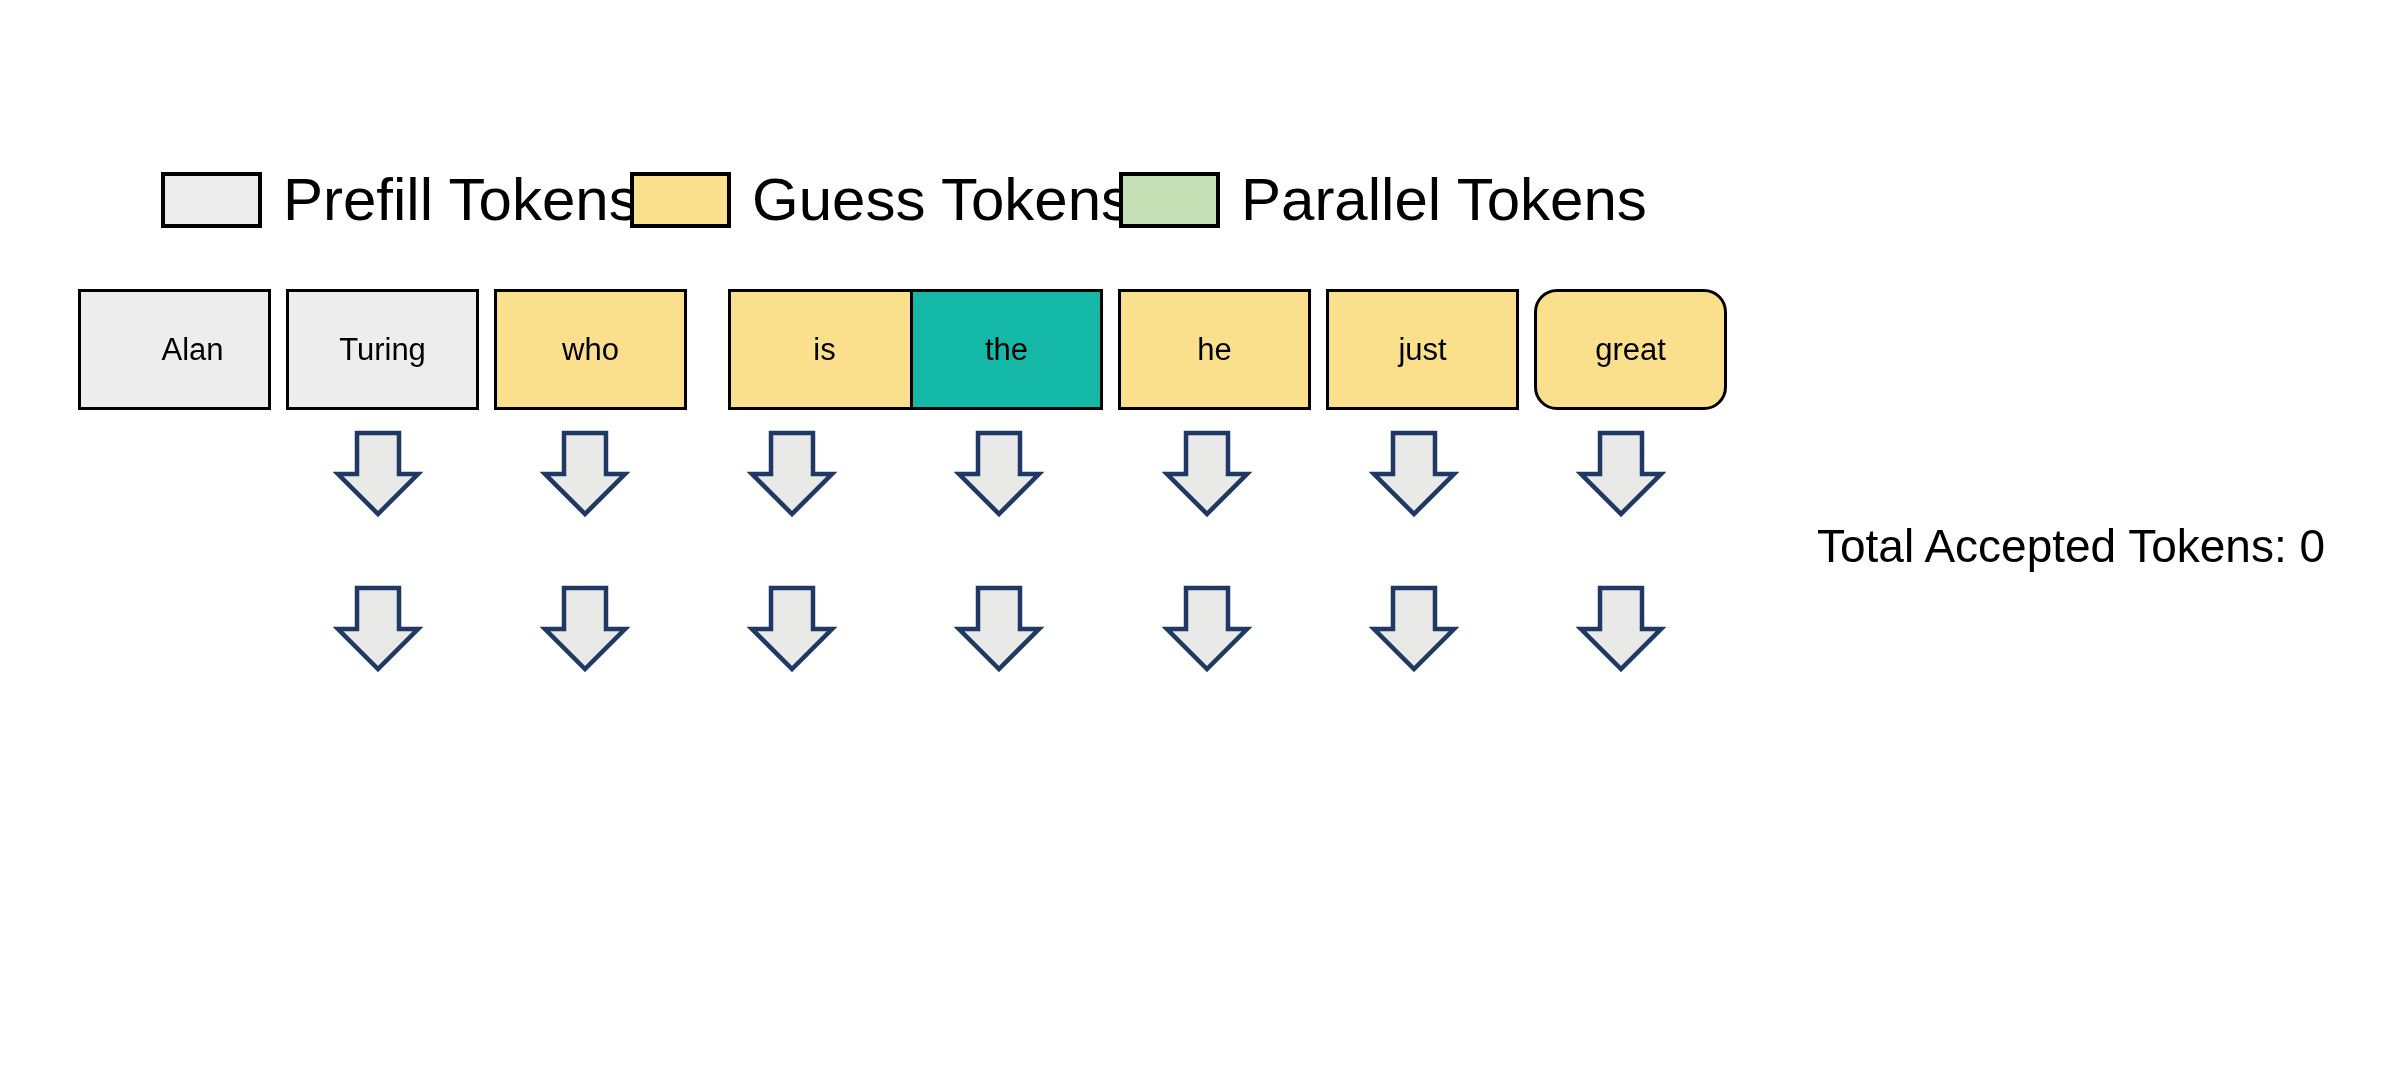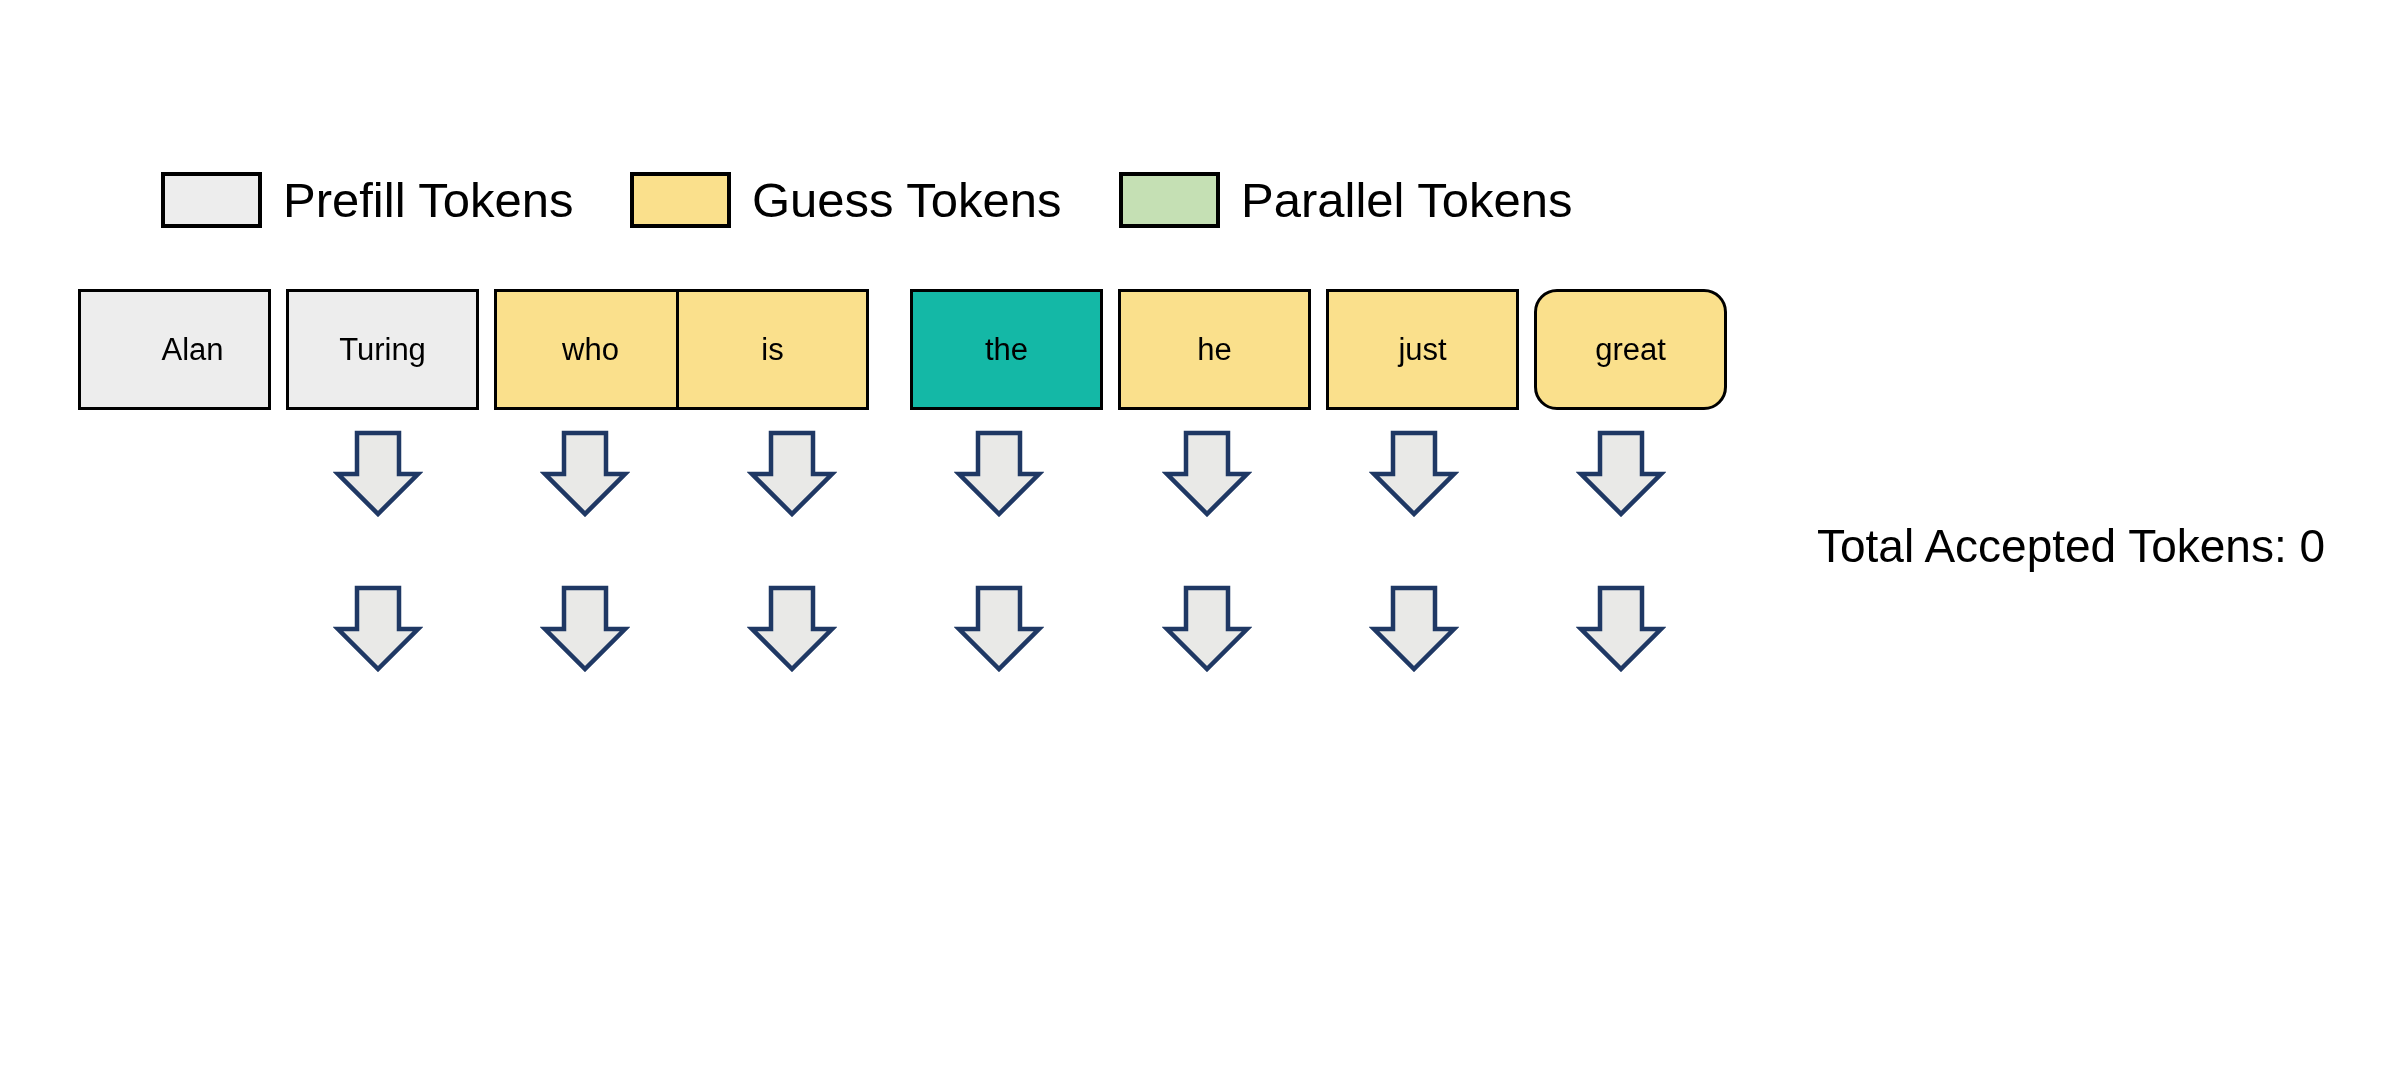--- a/index.html
+++ b/index.html
@@ -14,21 +14,21 @@
   
   .legend-item{
     position:absolute;top:172px;height:56px;
     display:flex;align-items:center;gap:21px;
   }
   .legend-swatch{
     width:101px;height:56px;box-sizing:border-box;
     border:4px solid #000;
   }
   .legend-label{
-    font-size:49px;line-height:56px;white-space:nowrap;
+    font-size:60px;line-height:56px;white-space:nowrap;
   }
   
   .token-box{
     position:absolute;top:289px;width:193px;height:121px;
     box-sizing:border-box;border:3px solid #000;
     display:flex;align-items:center;justify-content:center;
     font-size:31px;
   }
   
   .decode-bar{
@@ -72,21 +72,21 @@
   <div id="token-row">
       <div class="token-box" style="left: 78px; background: rgb(237, 237, 237); padding-left: 36px;">
         <span>Alan</span>
       </div>
       <div class="token-box" style="left: 286px; background: rgb(237, 237, 237);">
         <span>Turing</span>
       </div>
       <div class="token-box" style="left: 494px; background: rgb(250, 224, 140);">
         <span>who</span>
       </div>
-      <div class="token-box" style="left: 676px; background: rgb(250, 224, 140);">
+      <div class="token-box" style="left: 728px; background: rgb(250, 224, 140);">
         <span>is</span>
       </div>
       <div class="token-box" style="left: 910px; background: #14b8a6;">
         <span>the</span>
       </div>
       <div class="token-box" style="left: 1118px; background: rgb(250, 224, 140);">
         <span>he</span>
       </div>
       <div class="token-box" style="left: 1326px; background: rgb(250, 224, 140);">
         <span>just</span>

